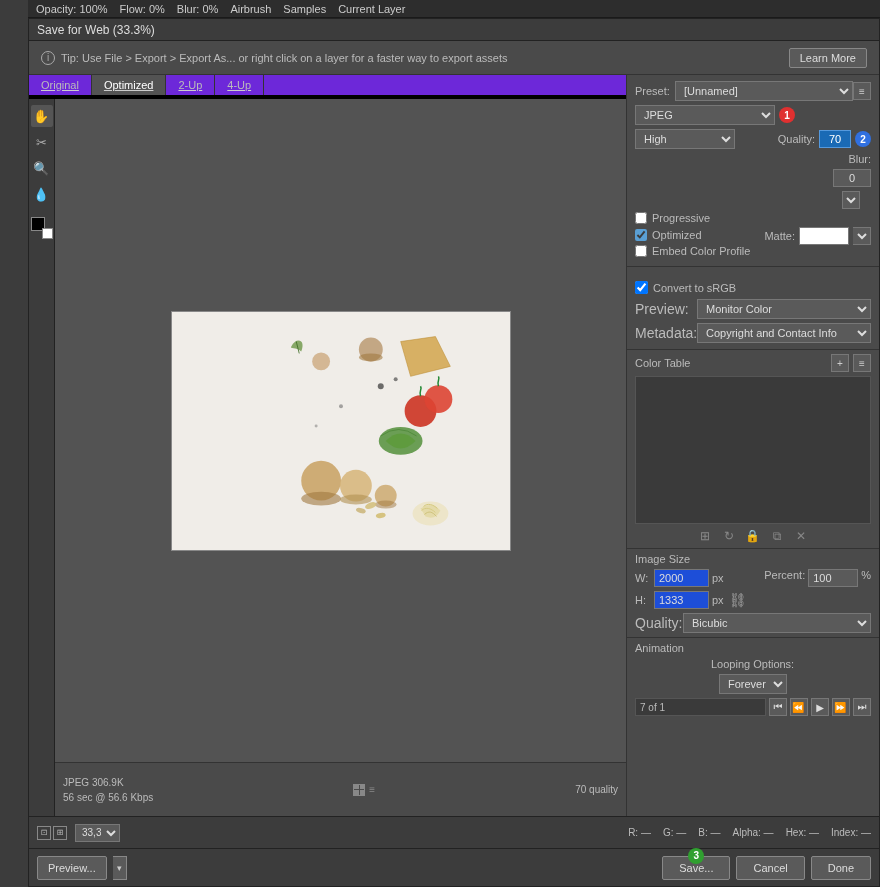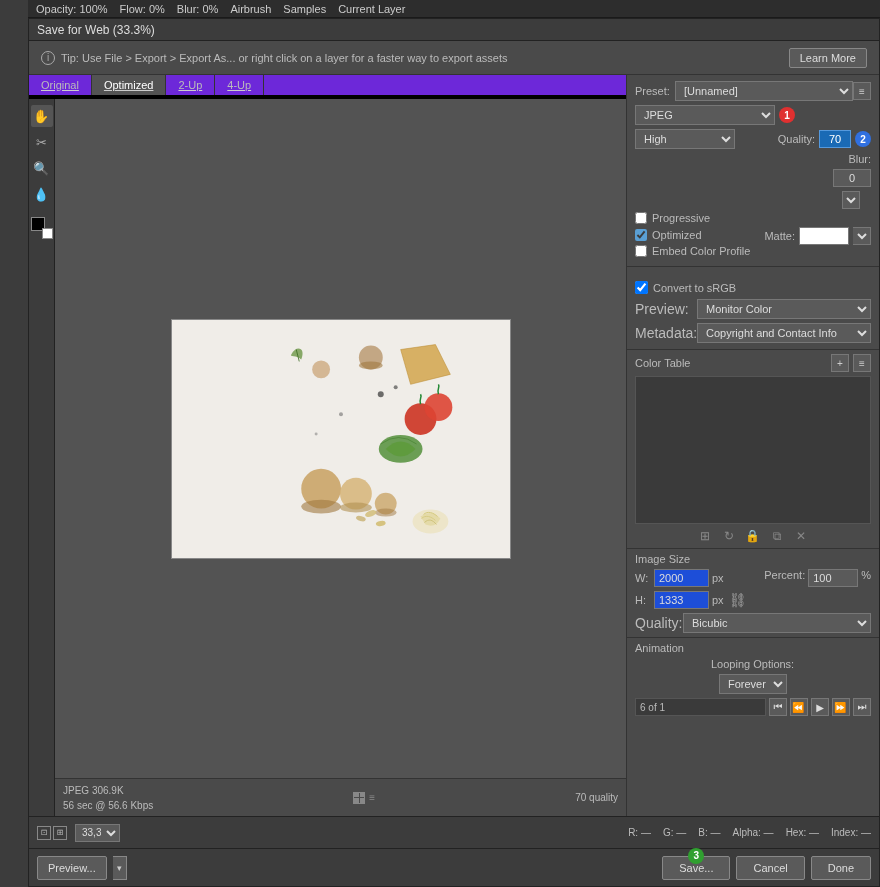--- a/index.html
+++ b/index.html
@@ -160,21 +160,21 @@
       display: flex;
       align-items: center;
       justify-content: center;
       overflow: hidden;
       position: relative;
     }
 
     
     .preview-status {
       background: #4a4a4a;
-      height: 38px;
+      height: 54px;
       border-top: 1px solid #333;
       flex-shrink: 0;
       display: flex;
       align-items: center;
       padding: 0 8px;
       justify-content: space-between;
       gap: 40px;
     }
     .status-left { color: #bbb; font-size: 10px; line-height: 1.5; }
     .status-right { color: #bbb; font-size: 10px; }
@@ -888,21 +888,21 @@
       <div class="animation-section">
         <div class="section-title" style="padding:0 0 4px 0;border:none;">Animation</div>
         <div class="looping-row">
           <span class="loop-label">Looping Options:</span>
           <select class="loop-select">
             <option>Forever</option>
           </select>
         </div>
         <div class="playback-bar">
           <div class="frame-counter">
-            <span style="font-size:10px;color:#bbb;">6 of 1</span>
+            <span style="font-size:10px;color:#bbb;">7 of 1</span>
           </div>
           <div class="play-btn">⏮</div>
           <div class="play-btn">⏪</div>
           <div class="play-btn">▶</div>
           <div class="play-btn">⏩</div>
           <div class="play-btn">⏭</div>
         </div>
       </div>
 
     </div>

